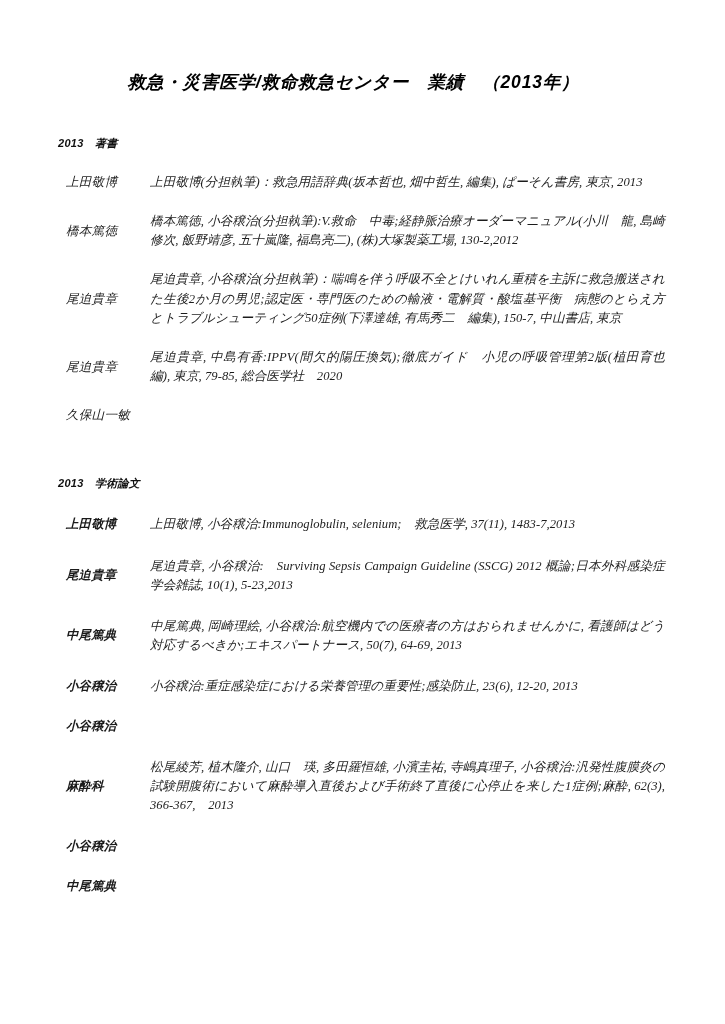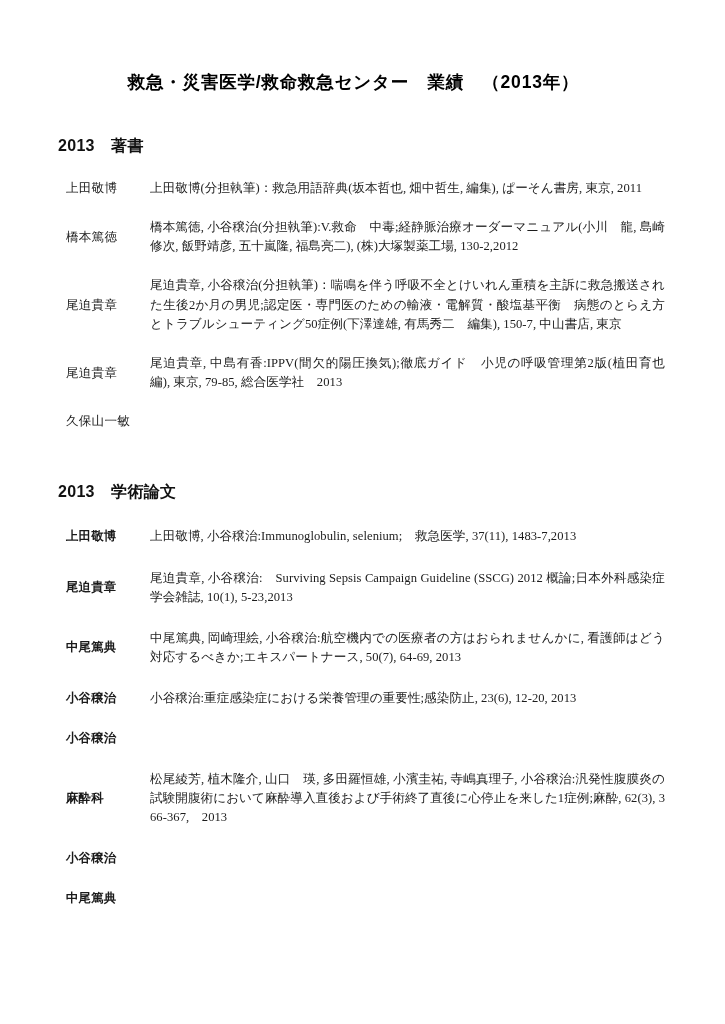--- a/index.html
+++ b/index.html
@@ -17,20 +17,21 @@
   }
 
   .page {
     position: relative;
     width: 725px;
     height: 1024px;
     box-sizing: border-box;
     padding: 0;
     overflow: hidden;
     background: #ffffff;
+    font-style: italic;
   }
 
   .doc-title {
     text-align: center;
     font-family: "Liberation Sans", "DejaVu Sans", sans-serif;
     font-weight: bold;
     font-size: 17.5px;
     letter-spacing: 0.8px;
     color: #000;
     margin: 0;
@@ -38,21 +39,21 @@
     padding-right: 18px;
   }
 
   .section {
     margin: 0;
   }
 
   .section-heading {
     font-family: "Liberation Sans", "DejaVu Sans", sans-serif;
     font-weight: bold;
-    font-size: 16px;
+    font-size: 11px;
     color: #111;
     margin-left: 58px;
     letter-spacing: 0.3px;
   }
 
   #section-books .section-heading { margin-top: 42px; }
   #section-papers .section-heading { margin-top: 52px; }
 
   .entry-list {
     margin: 8px;
@@ -113,33 +114,33 @@
 
 <div class="page">
 
   <h1 class="doc-title">救急・災害医学/救命救急センター　業績　（2013年）</h1>
 
   <div class="section" id="section-books">
     <div class="section-heading">2013　著書</div>
     <ul class="entry-list">
       <li class="entry">
         <div class="entry-label">上田敬博</div>
-        <div class="entry-body">上田敬博(分担執筆)：救急用語辞典(坂本哲也, 畑中哲生, 編集), ぱーそん書房, 東京, 2011</div>
+        <div class="entry-body">上田敬博(分担執筆)：救急用語辞典(坂本哲也, 畑中哲生, 編集), ぱーそん書房, 東京, 2013</div>
       </li>
       <li class="entry">
         <div class="entry-label">橋本篤徳</div>
         <div class="entry-body">橋本篤徳, 小谷穣治(分担執筆):V.救命　中毒;経静脈治療オーダーマニュアル(小川　龍, 島崎修次, 飯野靖彦, 五十嵐隆, 福島亮二), (株)大塚製薬工場, 130-2,2012</div>
       </li>
       <li class="entry">
         <div class="entry-label">尾迫貴章</div>
         <div class="entry-body">尾迫貴章, 小谷穣治(分担執筆)：喘鳴を伴う呼吸不全とけいれん重積を主訴に救急搬送された生後2か月の男児;認定医・専門医のための輸液・電解質・酸塩基平衡　病態のとらえ方とトラブルシューティング50症例(下澤達雄, 有馬秀二　編集), 150-7, 中山書店, 東京</div>
       </li>
       <li class="entry">
         <div class="entry-label">尾迫貴章</div>
-        <div class="entry-body">尾迫貴章, 中島有香:IPPV(間欠的陽圧換気);徹底ガイド　小児の呼吸管理第2版(植田育也　編), 東京, 79-85, 総合医学社　2013</div>
+        <div class="entry-body">尾迫貴章, 中島有香:IPPV(間欠的陽圧換気);徹底ガイド　小児の呼吸管理第2版(植田育也　編), 東京, 79-85, 総合医学社　2020</div>
       </li>
       <li class="entry">
         <div class="entry-label">久保山一敏</div>
       </li>
     </ul>
   </div>
 
   <div class="section" id="section-papers">
     <div class="section-heading">2013　学術論文</div>
     <ul class="entry-list">

